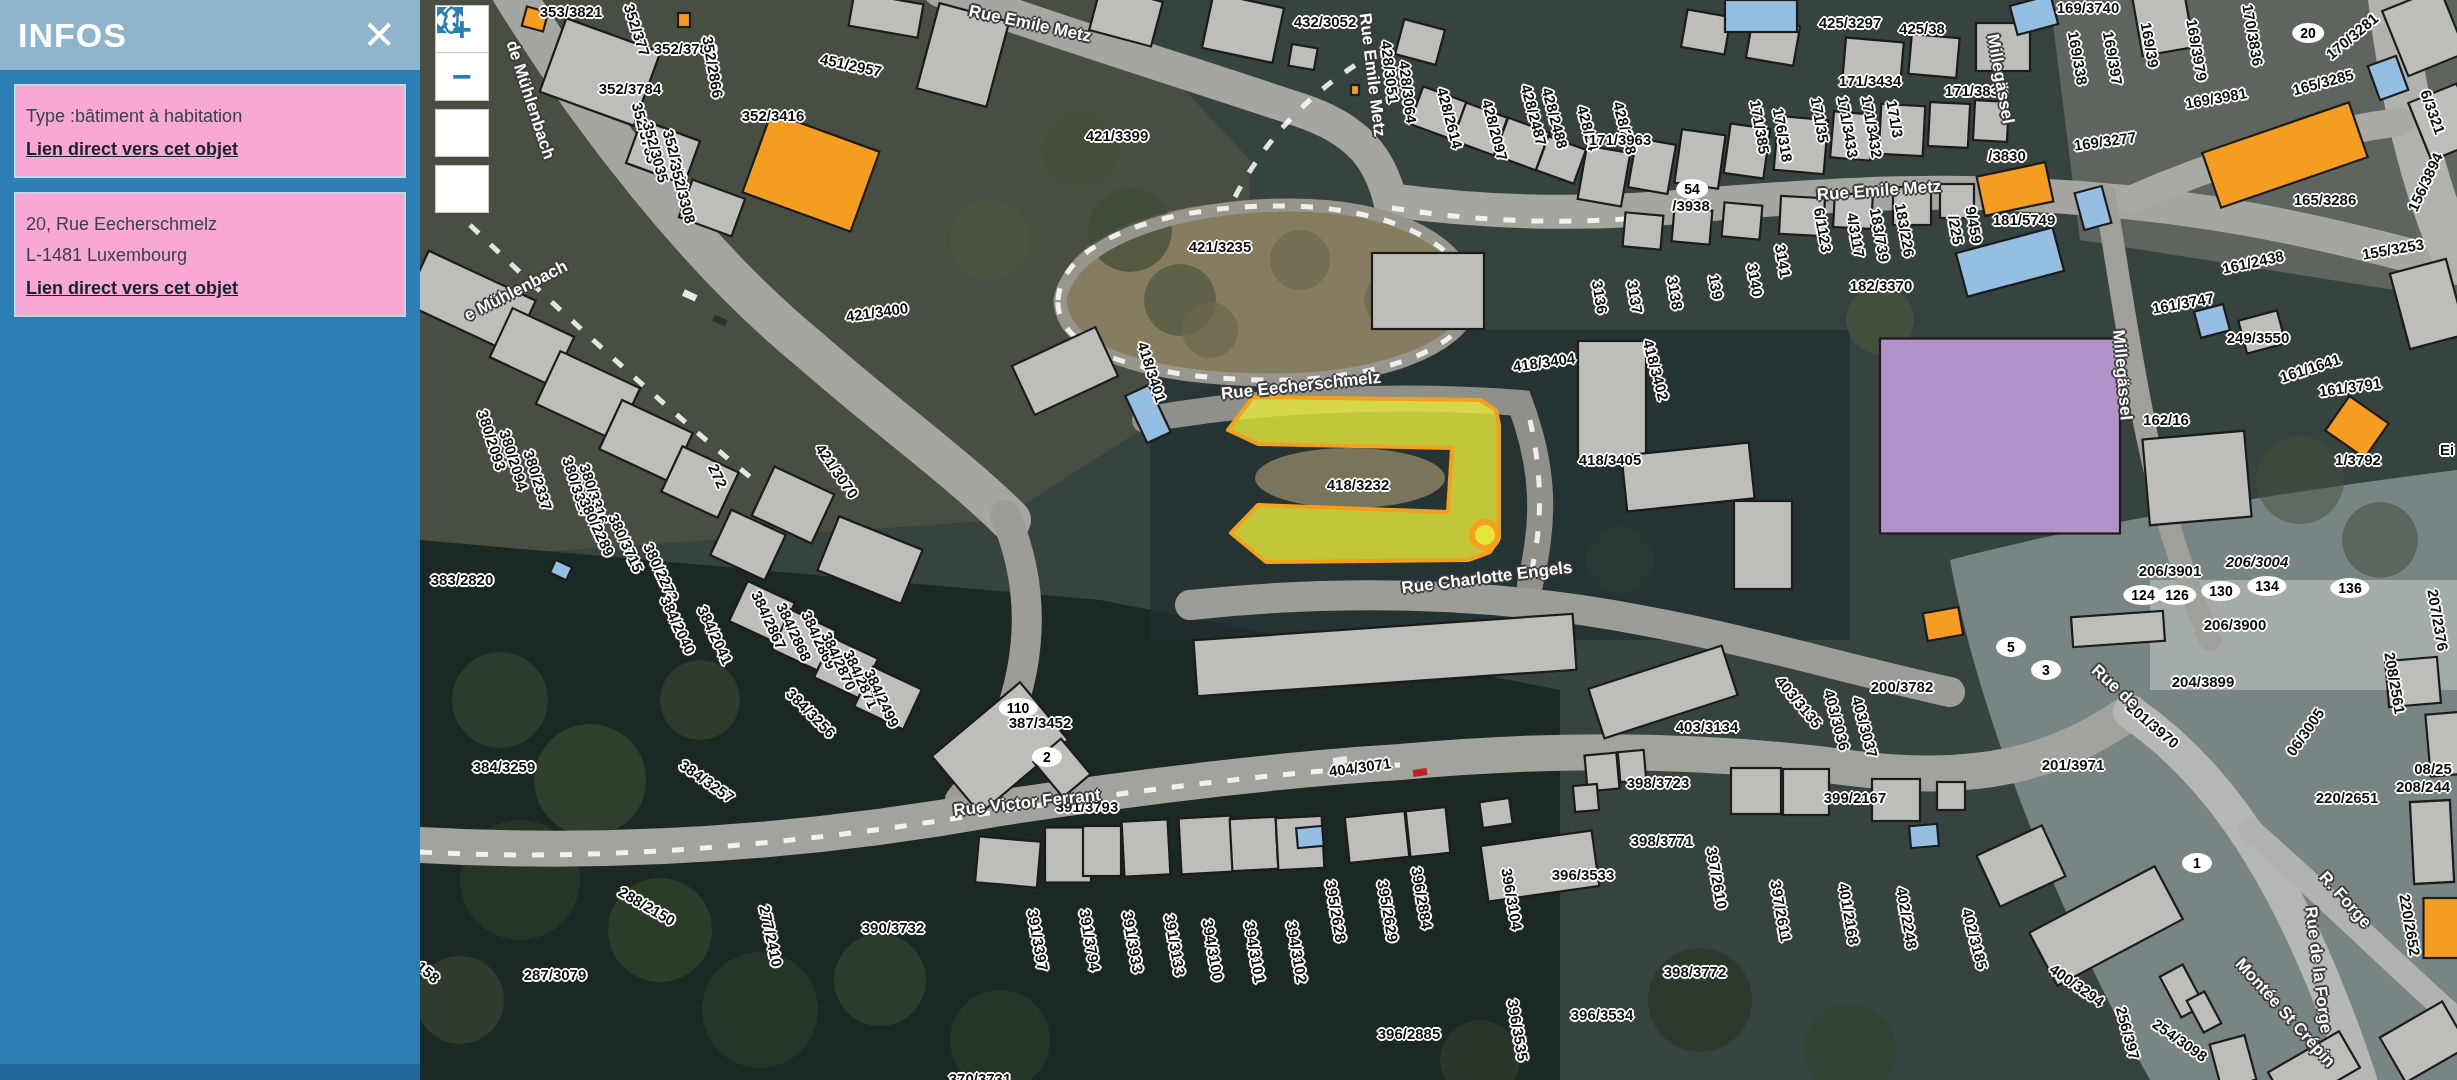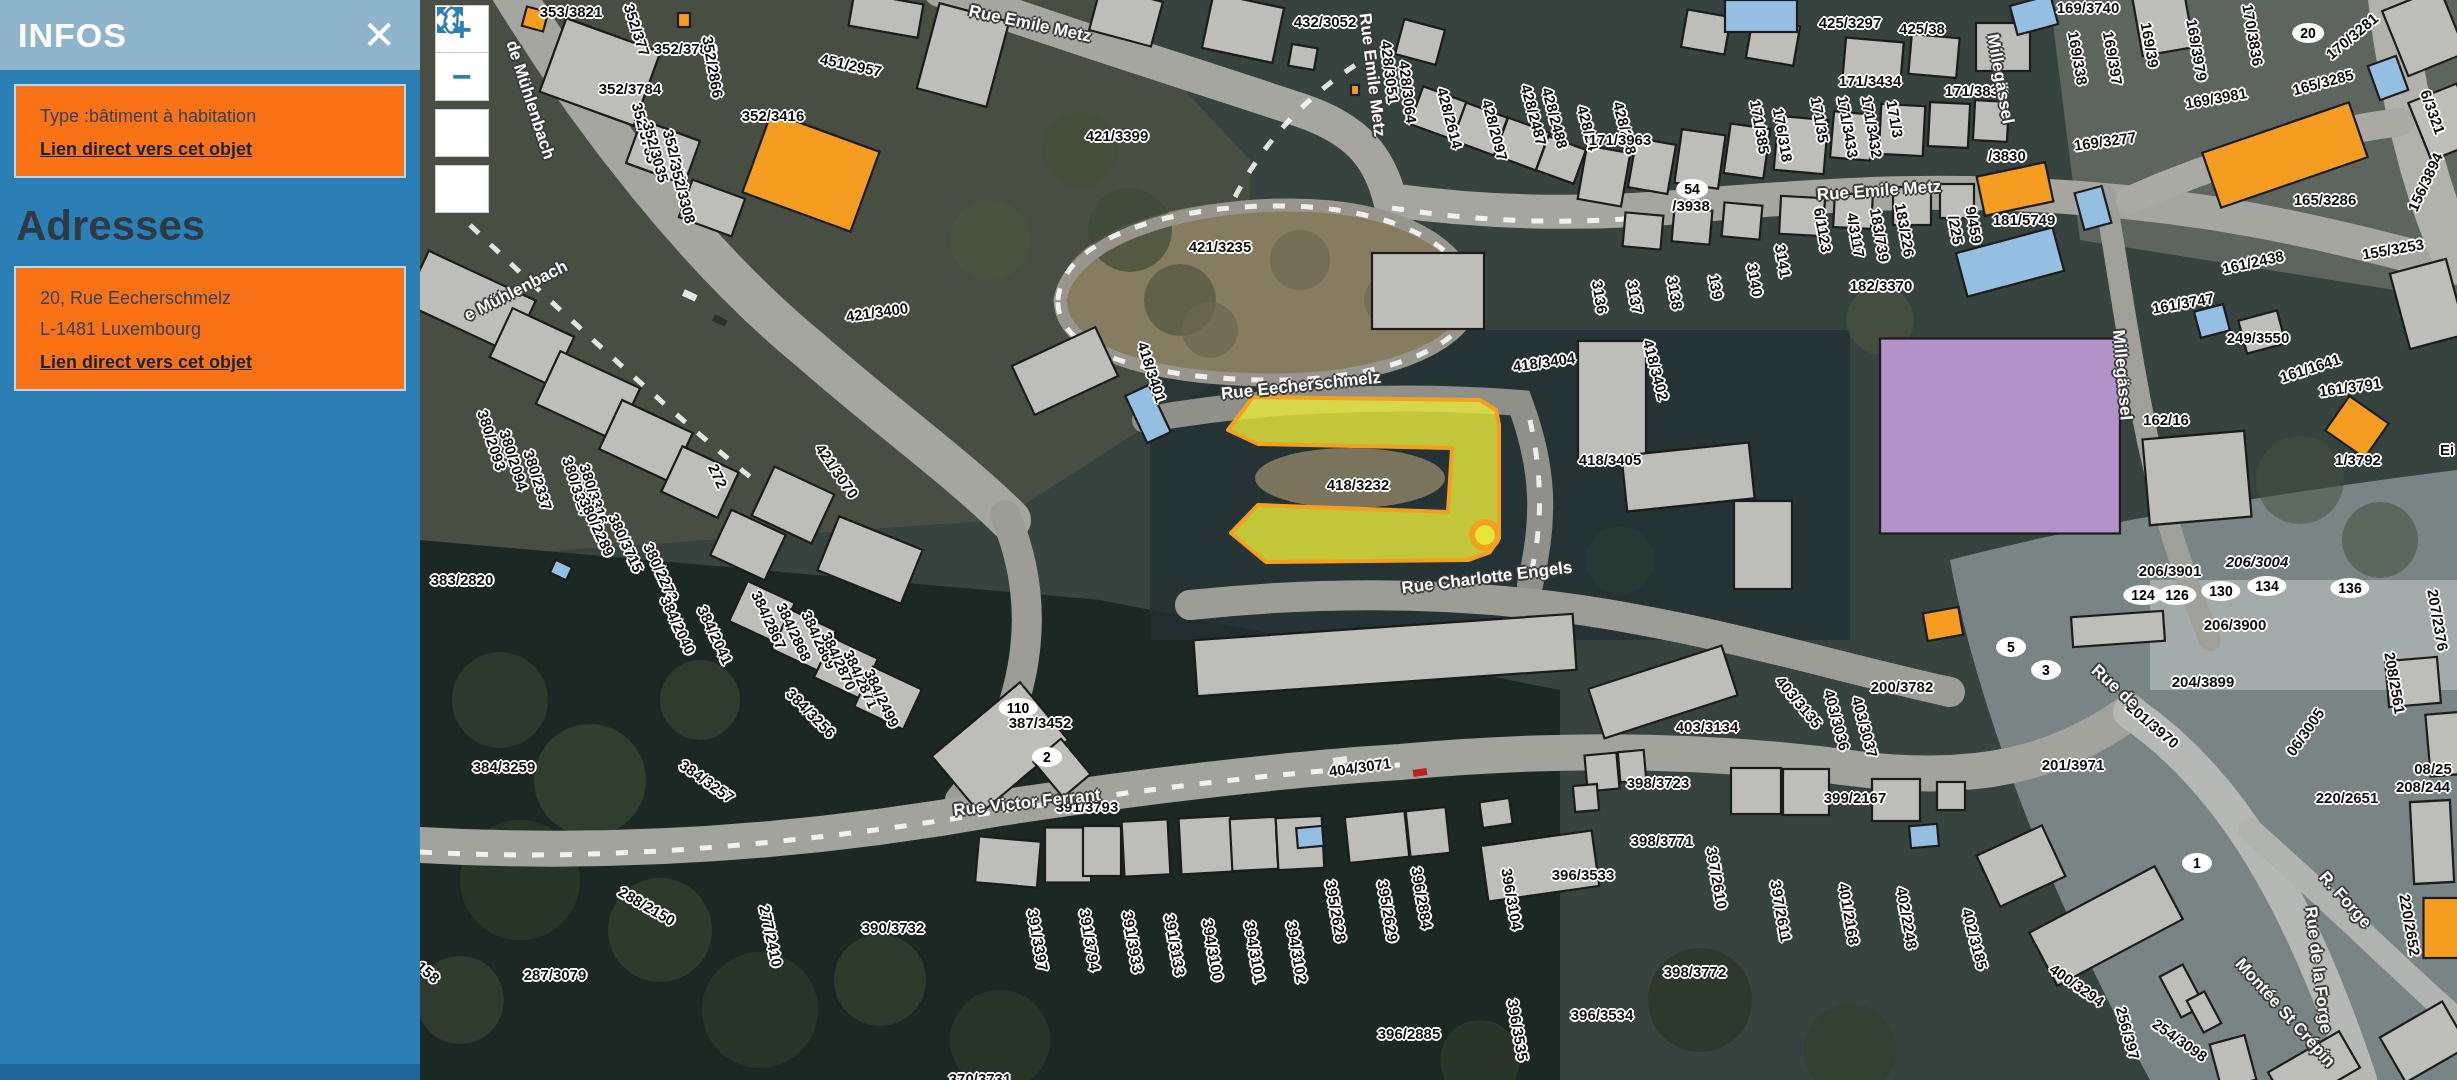--- a/index.html
+++ b/index.html
@@ -8,21 +8,21 @@
   
   .sidebar{position:absolute;left:0;top:0;width:420px;height:1080px;
            background:#2b7fb5;z-index:40;display:flex;flex-direction:column;}
   .sb-header{height:70px;background:#8fb5cd;display:flex;align-items:center;
              justify-content:space-between;padding:0 18px;}
   .sb-title{color:#fff;font-size:34px;font-weight:700;letter-spacing:1px;}
   .sb-close{color:#fff;font-size:40px;font-weight:300;line-height:1;cursor:pointer;
             padding:0 6px;}
   .sb-section{margin:14px 14px 0 14px;}
   .sb-heading{color:#2e3b47;font-size:42px;font-weight:700;margin:10px 0 16px 2px;}
-  .sb-box{background:#f97316;border:2px solid #bcd8e8;padding:16px 24px;
+  .sb-box{background:#f9a8d4;border:2px solid #bcd8e8;padding:16px 10px;
           color:#35424e;font-size:18px;}
   .sb-box .line{margin:4px 0 10px 0;}
   .sb-link{display:inline-block;margin-top:2px;color:#16222c;font-weight:700;
            text-decoration:underline;cursor:pointer;font-size:18px;text-align:right;}
   .sb-footer{margin-top:auto;height:16px;background:#226g99;background:#1f6699;}
   
   .map{position:absolute;left:420px;top:0;width:2037px;height:1080px;overflow:hidden;}
   .map svg{position:absolute;left:0;top:0;}
   .labels{position:absolute;left:0;top:0;width:2037px;height:1080px;pointer-events:none;}
   .plabel{position:absolute;white-space:nowrap;font-weight:700;font-size:15px;color:#0e0e0e;
@@ -457,21 +457,20 @@
       <span class="sb-title">INFOS</span>
       <span class="sb-close">✕</span>
     </div>
     <div class="sb-section">
       <div class="sb-box">
         <div class="line">Type :bâtiment à habitation</div>
         <a class="sb-link">Lien direct vers cet objet</a>
       </div>
     </div>
     <div class="sb-section">
-      <div class="sb-heading">Adresses</div>
       <div class="sb-box">
         <div class="line">20, Rue Eecherschmelz</div>
         <div class="line">L-1481 Luxembourg</div>
         <a class="sb-link">Lien direct vers cet objet</a>
       </div>
     </div>
     <div class="sb-footer"></div>
   </div>
 </div>
 

